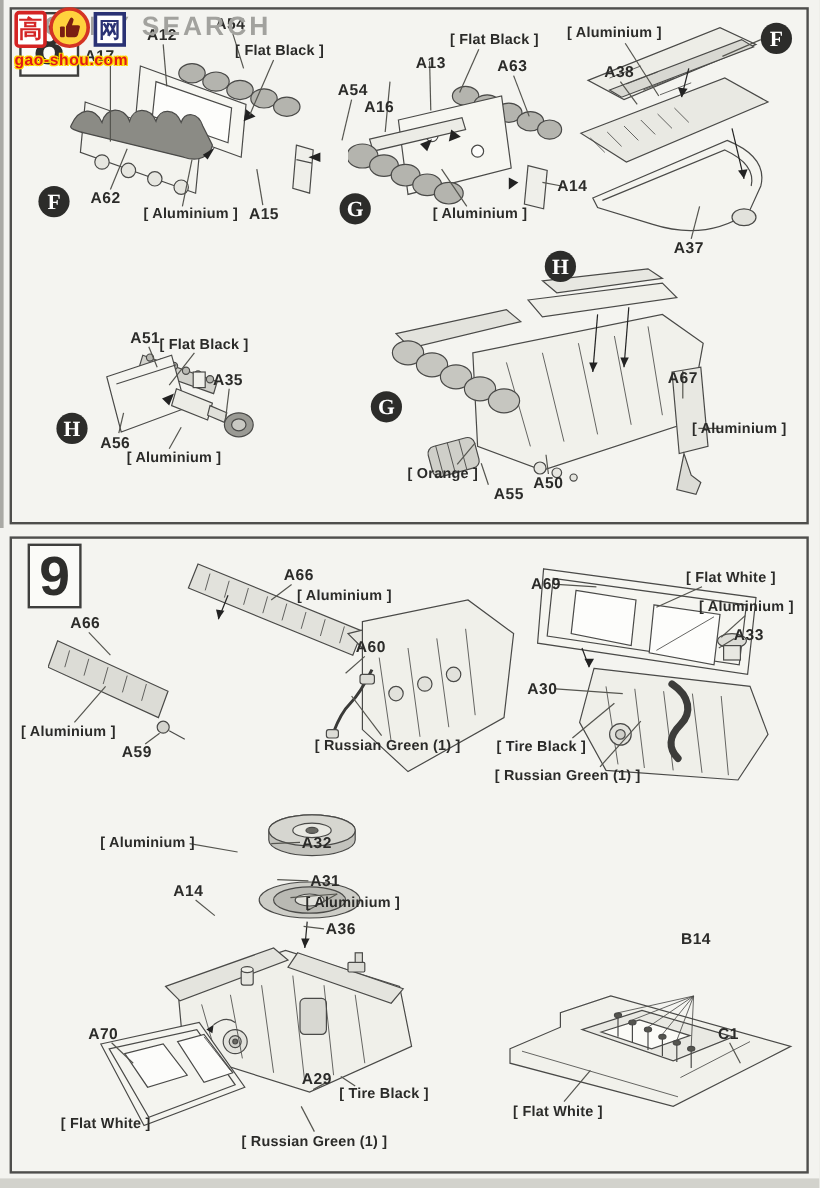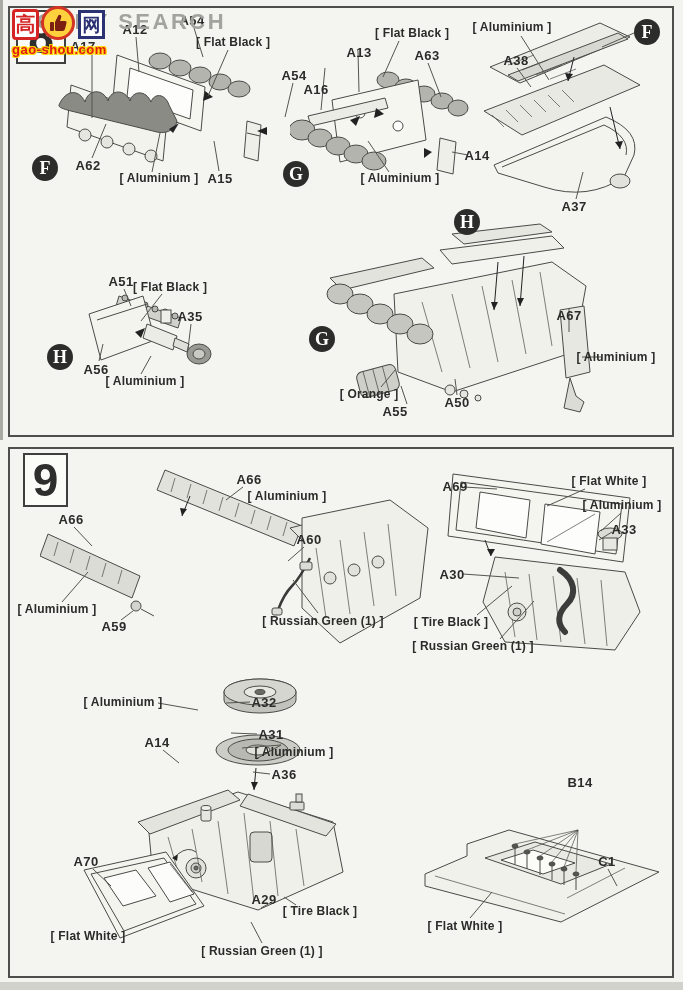--- a/index.html
+++ b/index.html
@@ -407,21 +407,21 @@
   <div class="callout" style="left:516px;top:60px;">A38</div>
   <div class="callout" style="left:574px;top:206px;">A37</div>
   <div class="callout" style="left:121px;top:281px;">A51</div>
   <div class="callout paint" style="left:170px;top:287px;">[ Flat Black ]</div>
   <div class="callout" style="left:190px;top:316px;">A35</div>
   <div class="callout" style="left:96px;top:369px;">A56</div>
   <div class="callout paint" style="left:145px;top:381px;">[ Aluminium ]</div>
   <div class="callout" style="left:569px;top:301px;margin-top:14px;">A67</div>
   <div class="callout paint" style="left:616px;top:357px;">[ Aluminium ]</div>
   <div class="callout paint" style="left:369px;top:394px;">[ Orange ]</div>
-  <div class="callout" style="left:395px;top:411px;">A55</div>
+  <div class="callout" style="left:424px;top:411px;">A55</div>
   <div class="callout" style="left:457px;top:402px;">A50</div>
 
   <div class="badge" style="left:45px;top:168px;">F</div>
   <div class="badge" style="left:296px;top:174px;">G</div>
   <div class="badge" style="left:647px;top:32px;">F</div>
   <div class="badge" style="left:60px;top:357px;">H</div>
   <div class="badge" style="left:467px;top:222px;">H</div>
   <div class="badge" style="left:322px;top:339px;">G</div>
 
   <div class="callout" style="left:71px;top:519px;">A66</div>

